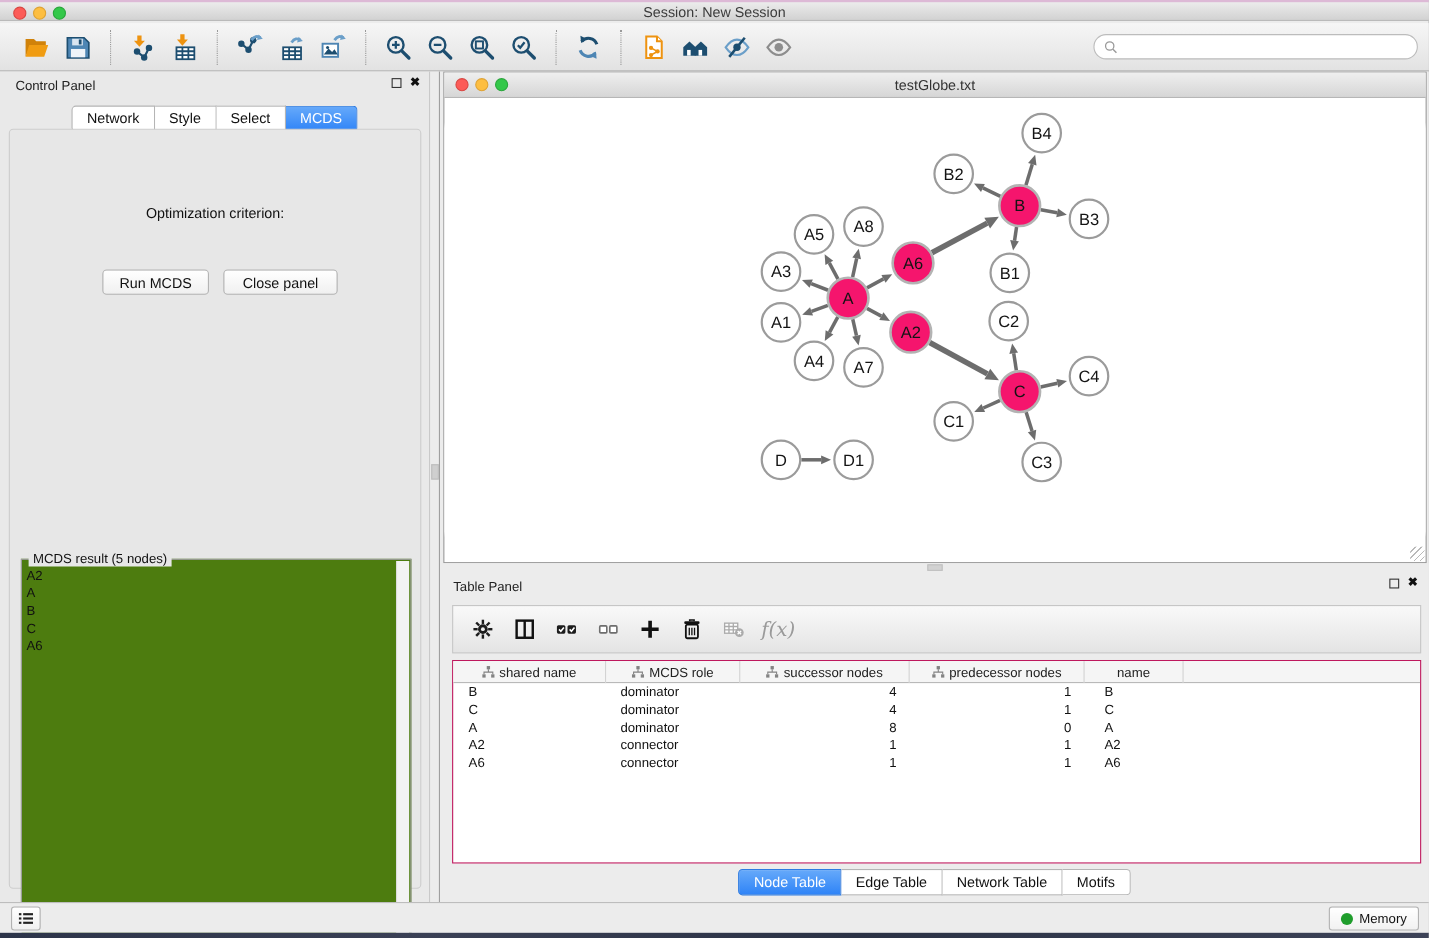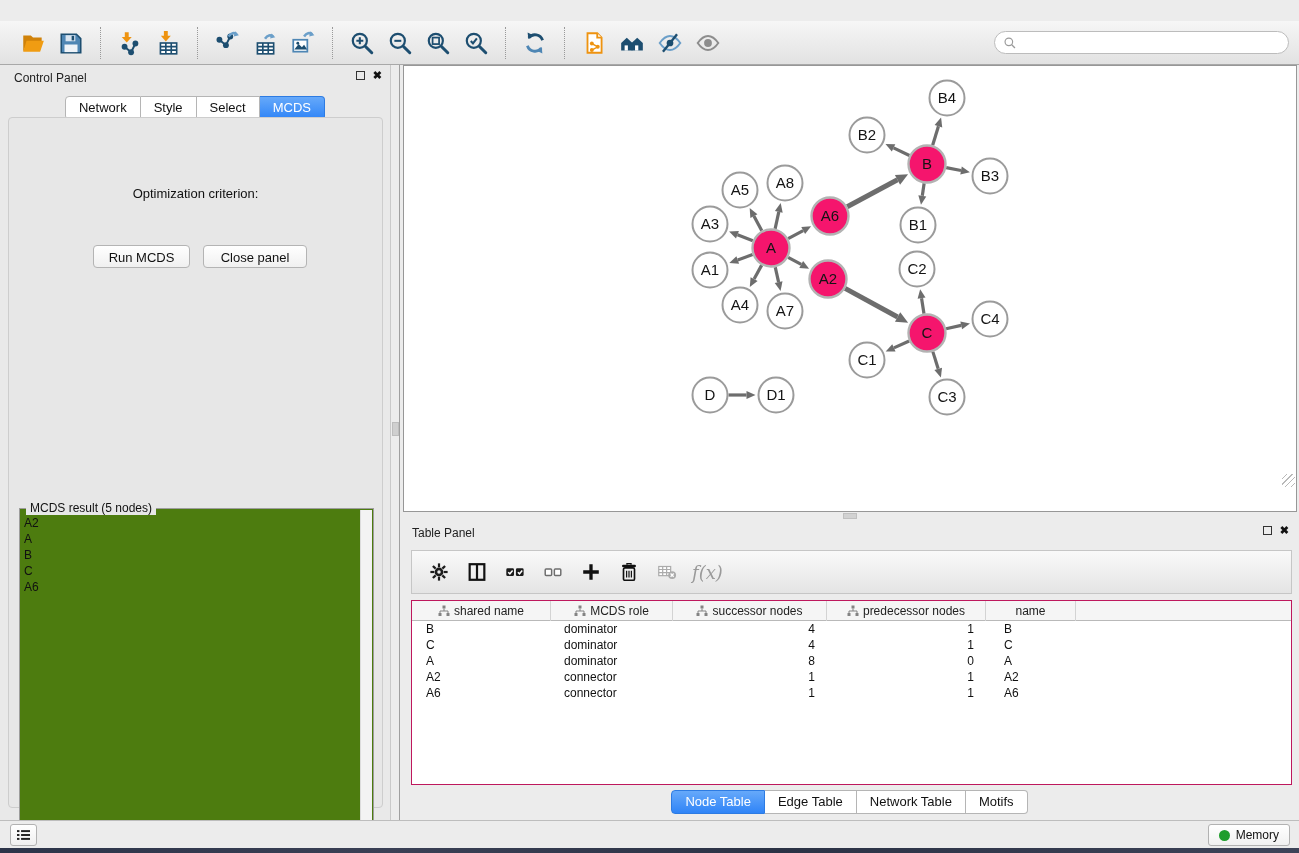--- a/index.html
+++ b/index.html
@@ -95,20 +95,26 @@
   .mem-btn{position:absolute;right:9px;top:3px;height:22px;background:linear-gradient(#fff,#f1f1f1);border:1px solid #b2b2b2;border-radius:3px;display:flex;align-items:center;padding:0 10px;gap:6px;font-size:12px;color:#111;}
   .mem-dot{width:11px;height:11px;border-radius:50%;background:#1f9d2c;}
   .desktop-strip{position:absolute;left:0;top:848px;width:1299px;height:5px;
     background:linear-gradient(90deg,#2c3449,#3a4055 30%,#2b3245 60%,#3d4358);}
 </style>
 </head>
 <body>
 
 <div class="screen">
 
+  <div class="titlebar">
+    <span class="tl red" style="left:12px"></span>
+    <span class="tl yel" style="left:30px"></span>
+    <span class="tl grn" style="left:48px"></span>
+    <div class="title">Session: New Session</div>
+  </div>
 
   <div class="toolbar" id="main-toolbar">
     <button class="tbtn">
         <svg width="26" height="26" viewBox="0 0 24 24">
           <path d="M3 20V5h7l2 2h8v4H7z" fill="#d0820a"></path>
           <path d="M6 10h16l-3.4 10H3z" fill="#f09c12"></path>
         </svg>
       </button>
       <button class="tbtn">
         <svg width="26" height="26" viewBox="0 0 24 24">
@@ -289,20 +295,26 @@
       </div>
     </div>
 
     <div class="vsplit">
         <div class="vgrip"></div>
       </div>
 
     <div class="rarea">
 
       <div class="netwin">
+        <div class="net-titlebar">
+          <span class="tl red" style="left:10px;top:5px"></span>
+          <span class="tl yel" style="left:28px;top:5px"></span>
+          <span class="tl grn" style="left:46px;top:5px"></span>
+          <div class="title">testGlobe.txt</div>
+        </div>
         <div class="net-canvas">
           <svg id="graph-svg" width="892" height="422" viewBox="0 0 892 422">
               <line x1="357.80814321184926" y1="164.80233246087926" x2="349.90562950002294" y2="150.0169842258493" stroke="#6d6d6d" stroke-width="3.2"></line>
               <polygon points="345.663234059338,142.0795992077936 353.4333561747144,148.13147514110045 346.3779028253315,151.90249331059817" fill="#6d6d6d"></polygon>
               <line x1="371.10584348092925" y1="162.93715526711424" x2="374.78859575961985" y2="145.83866254462205" stroke="#6d6d6d" stroke-width="3.2"></line>
               <polygon points="376.68360044312567,137.0404265140594 378.69892288431436,146.68088684840242 370.87826863492535,144.99643824084168" fill="#6d6d6d"></polygon>
               <line x1="348.853963941901" y1="174.86057597714137" x2="333.45169557507285" y2="168.80066711150405" stroke="#6d6d6d" stroke-width="3.2"></line>
               <polygon points="325.0766020097964,165.50554833172316 334.916192810531,165.07840330471453 331.9871983396147,172.52293091829358" fill="#6d6d6d"></polygon>
               <line x1="348.65653200526896" y1="188.6156769817063" x2="333.75037465869565" y2="193.99166815588023" stroke="#6d6d6d" stroke-width="3.2"></line>
               <polygon points="325.2841586611275,197.04505753205237 332.39331271373027,190.22890549029438 335.10743660366103,197.7544308214661" fill="#6d6d6d"></polygon>

